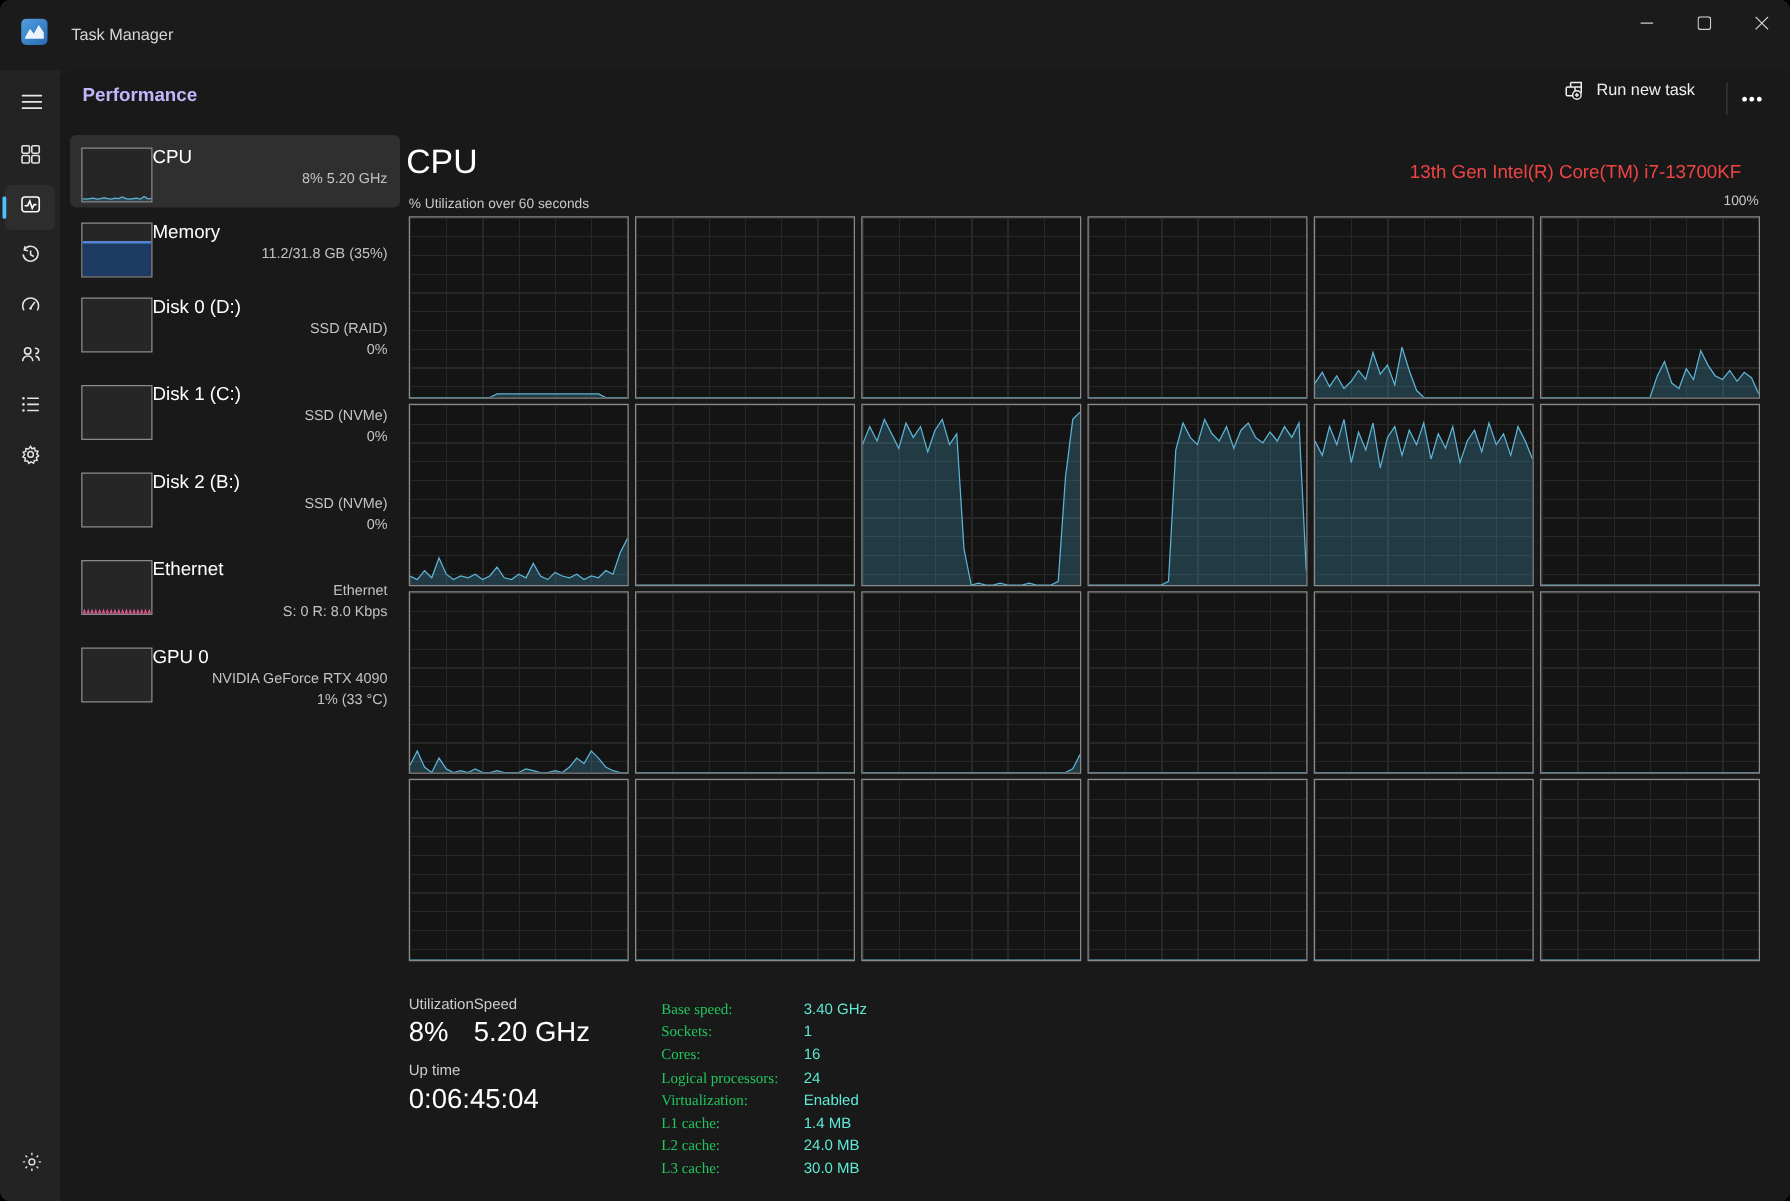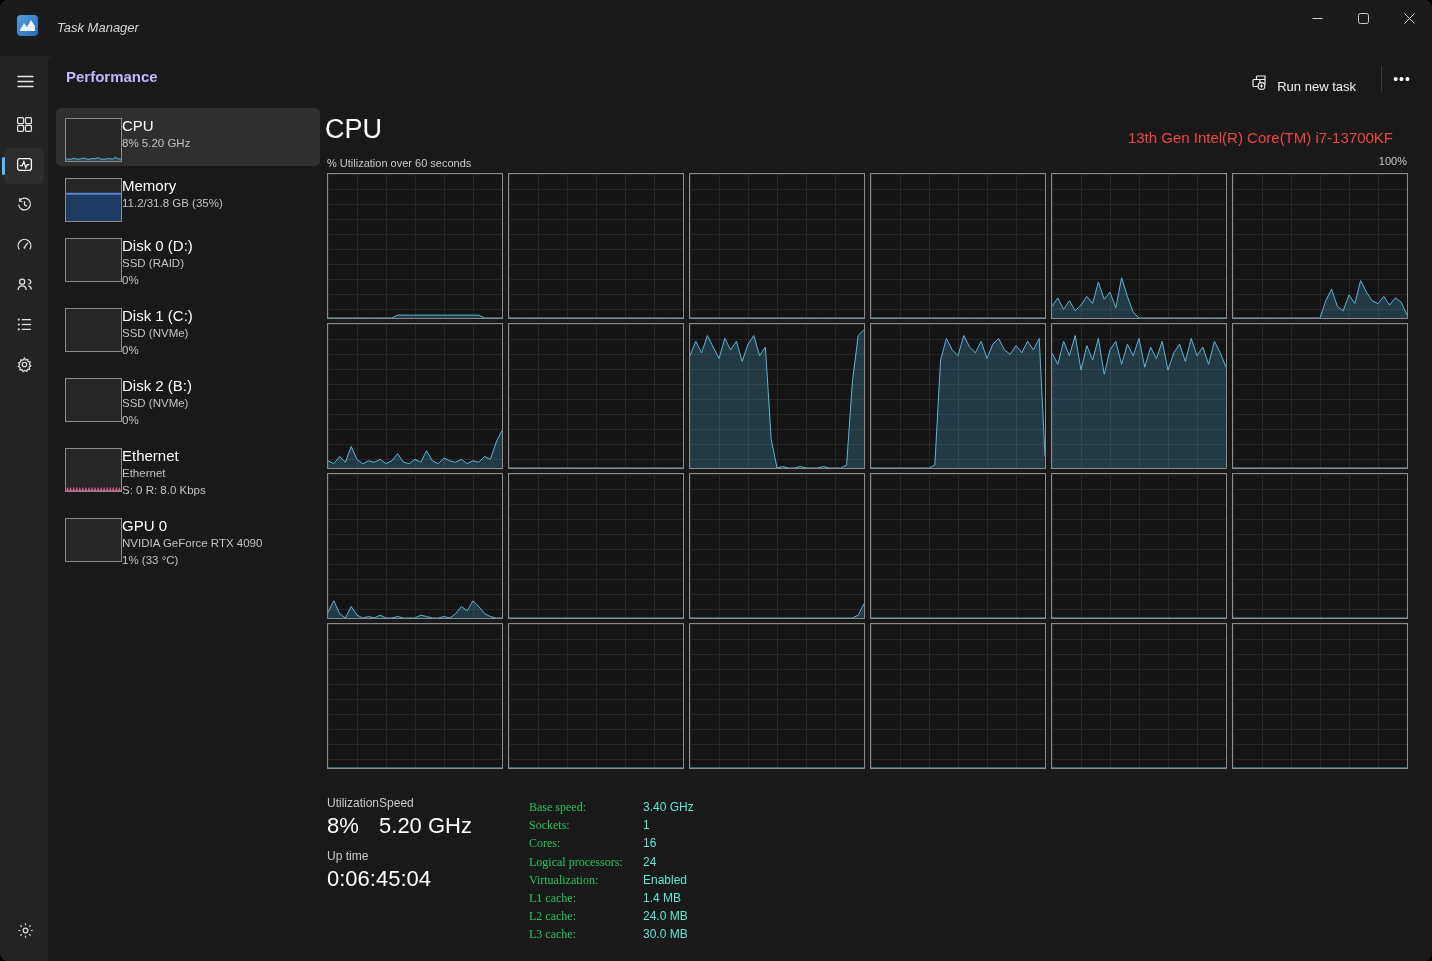--- a/index.html
+++ b/index.html
@@ -5,53 +5,53 @@
   * { margin:0; padding:0; box-sizing:border-box; }
   html,body { width:1432px; height:961px; background:#000; overflow:hidden; }
   body { font-family:"Liberation Sans", sans-serif; color:#e8e8e8; }
   #window { position:absolute; inset:0; background:#1e1e1e; border-radius:8px; overflow:hidden; }
 
   
   #titlebar { position:absolute; left:0; top:0; right:0; height:56px; background:#1b1b1b; }
   #app-icon { position:absolute; left:17px; top:15px; width:21px; height:21px; border-radius:4px;
               background:linear-gradient(135deg,#4f9fe0,#2a6bb5); }
   #app-icon svg { position:absolute; inset:0; }
-  #window-title { position:absolute; left:57px; top:20px; font-size:13px; color:#d6d6d6;font-style:italic; }
+  #window-title { position:absolute; left:57px; top:20px; font-size:13px; color:#d6d6d6; }
   .win-btns { position:absolute; right:0; top:0; display:flex; }
   .win-btn { width:46px; height:36px; display:flex; align-items:center; justify-content:center; color:#cfcfcf; }
   .win-btn svg { display:block; }
 
   
   #rail { position:absolute; left:0; top:56px; bottom:0; width:48px; background:#232323; }
   #hamburger { position:absolute; left:8px; top:8px; width:34px; height:34px; border-radius:5px;
                display:flex; align-items:center; justify-content:center; }
   #nav-items { position:absolute; left:4px; top:52px; width:40px; display:flex; flex-direction:column; gap:4px; }
   .nav-item { position:relative; width:40px; height:36px; border-radius:5px; display:flex; align-items:center; justify-content:center; }
   .nav-item.selected { background:#2d2d2d; }
   .nav-item.selected::before { content:""; position:absolute; left:-2px; top:9px; width:3px; height:18px; border-radius:2px; background:var(--accent); }
   #settings-btn { position:absolute; left:8px; bottom:12px; width:34px; height:34px; display:flex; align-items:center; justify-content:center; }
 
   
   #panel { position:absolute; left:48px; top:56px; right:0; bottom:0; background:#191919; border-top-left-radius:8px; }
   #perf-header { position:absolute; left:18px; top:12px; font-size:15px; font-weight:700; color:#c4b5fd; }
-  #run-new-task { position:absolute; right:64px; top:8px; height:30px; display:flex; align-items:flex-end; gap:9px;
+  #run-new-task { position:absolute; right:64px; top:8px; height:30px; display:flex; align-items:flex-start; gap:9px;
                   padding:0 12px; border-radius:5px; font-size:13px; color:#f0f0f0; }
   #header-divider { position:absolute; right:50px; top:10px; width:1px; height:26px; background:#3c3c3c; }
   #more-btn { position:absolute; right:14px; top:8px; width:32px; height:30px; border-radius:5px;
               display:flex; align-items:center; justify-content:center; color:#fff; font-size:14px; letter-spacing:1px; }
 
   
   #device-list { position:absolute; left:8px; top:52px; width:264px; display:flex; flex-direction:column; }
   .dev-item { position:relative; border-radius:5px; padding:8px 10px 8px 66px; min-height:58px; margin-bottom:2px; }
   .dev-item.selected { background:#2f2f2f; }
   .mini-chart { position:absolute; left:9px; top:10px; width:57px; height:44px; background:#262626;
                 border:1px solid #8a8a8a; }
   .mini-chart svg { position:absolute; inset:0; width:100%; height:100%; }
   .dev-title { font-size:15px; color:#fff; margin-top:1px; }
-  .dev-sub { font-size:11.5px; color:#c3c3c3; line-height:15px; margin-top:2px; }
+  .dev-sub { font-size:11.5px; color:#c3c3c3; line-height:15px; margin-top:2px;text-align:right; }
 
   
   #main { position:absolute; left:277px; top:0; right:22px; bottom:0; }
   #cpu-title { position:absolute; left:0; top:58px; font-size:27px; font-weight:300; color:#fff; }
   #chip-name { position:absolute; right:17px; top:73px; font-size:15px; color:#ef4444; }
   #axis-caption { position:absolute; left:2px; top:101px; font-size:11px; color:#c9c9c9; }
   #axis-max { position:absolute; right:3px; top:99px; font-size:11px; color:#c9c9c9; }
   #core-grid { position:absolute; left:2px; top:117px; width:1081px; display:grid;
                grid-template-columns:repeat(6,1fr); grid-auto-rows:146px; gap:4px 5px; }
   .core-cell { position:relative; background:#141414; border:1px solid #8a8a8a;

